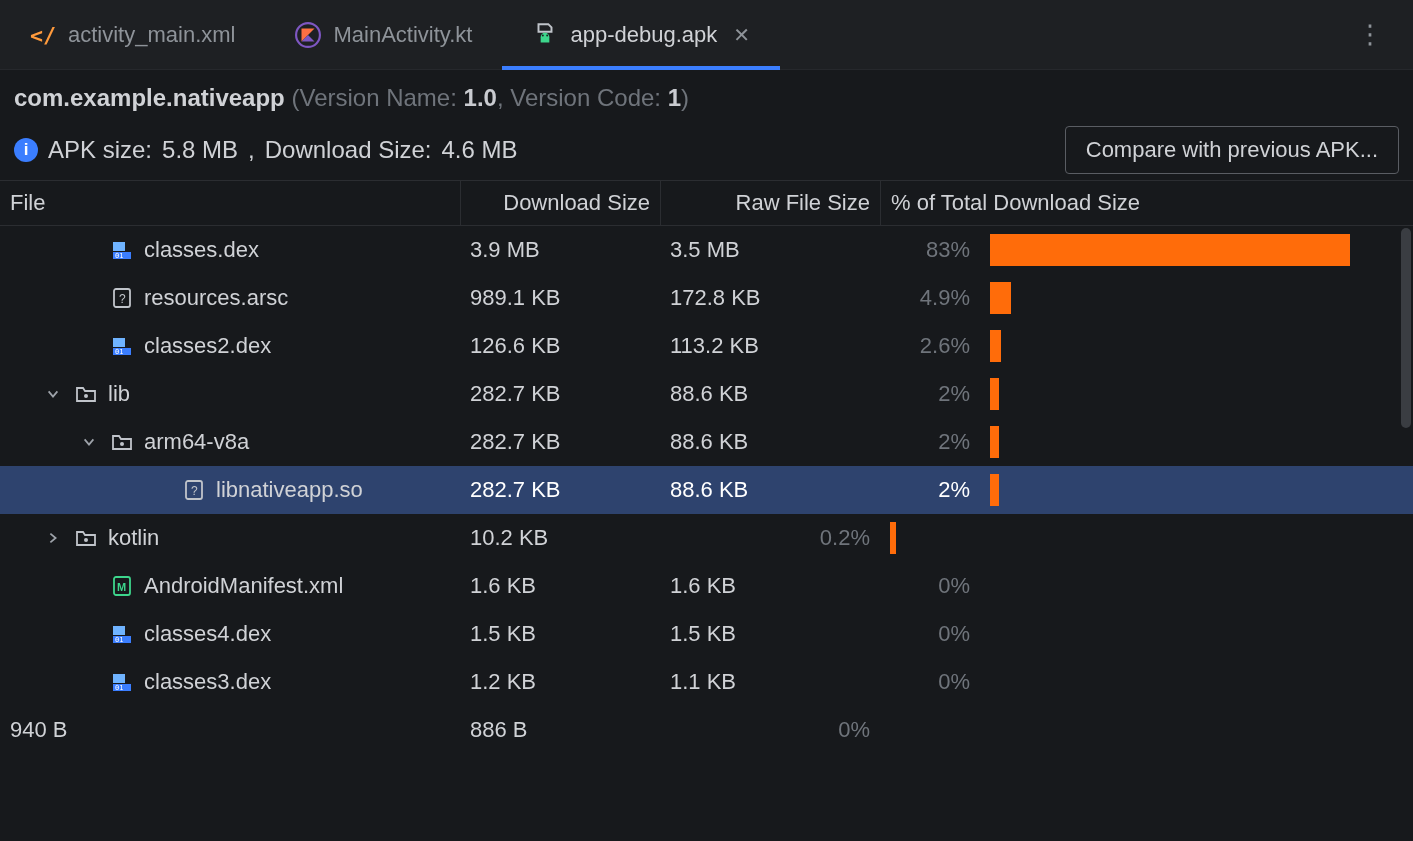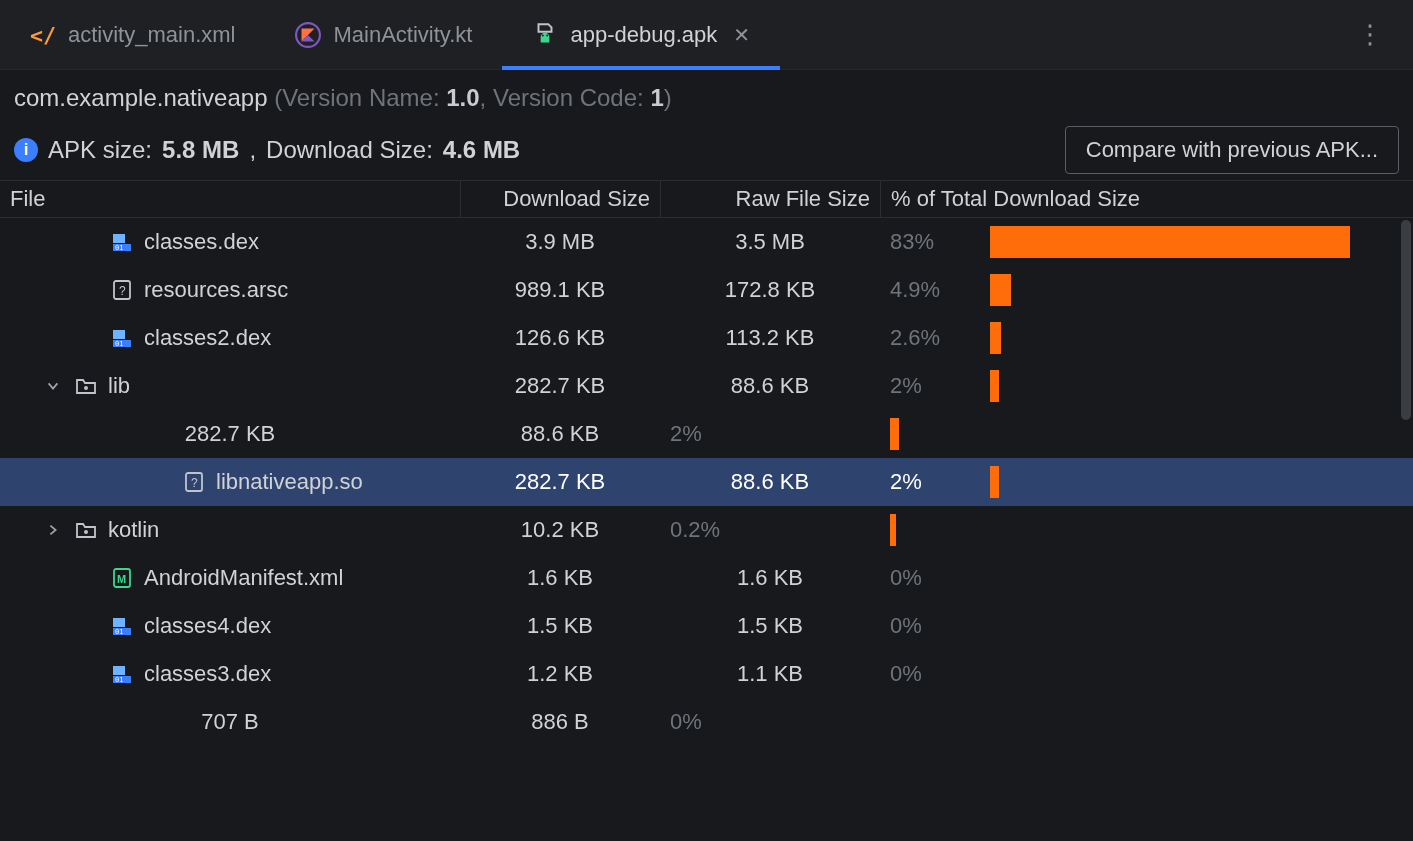--- a/index.html
+++ b/index.html
@@ -81,29 +81,29 @@
   
   .info {
     padding: 14px 14px 6px 14px;
     background: var(--bg-dark);
     font-size: 24px;
     display: flex;
     flex-direction: column;
     gap: 14px;
   }
   .line1 { color: var(--text-muted); }
-  .line1 .pkg { color: var(--text); font-weight: 400; margin-top: 29px; }
+  .line1 .pkg { color: var(--text); font-weight: 700; margin-top: 29px; }
   .line1 .valw { color: #c9cbd0; font-weight: 600; }
   .line2row {
     display: flex;
     align-items: center;
     justify-content: space-between;
   }
   .line2 { display: flex; align-items: center; gap: 10px; color: var(--text); }
-  .line2 .bold { font-weight: 700; }
+  .line2 .bold { font-weight: 400; }
   .infoicon {
     width: 24px; height: 24px; border-radius: 50%;
     background: #3b7eff; color: #fff;
     display: inline-flex; align-items: center; justify-content: center;
     font-weight: 700; font-size: 17px;
   }
   .btn {
     border: 1px solid var(--btn-border);
     border-radius: 4px;
     padding: 10px 20px;
@@ -116,21 +116,21 @@
   
   .table-wrap {
     flex: 1;
     position: relative;
     background: var(--bg-dark);
   }
   .thead {
     display: grid;
     grid-template-columns: 460px 200px 220px 520px;
     align-items: center;
-    height: 38px;
+    height: 46px;
     border-top: 1px solid #2b2d31;
     border-bottom: 1px solid #2b2d31;
     color: var(--text);
     font-size: 22px;
   }
   .thead .th { padding: 0 10px; }
   .thead .th.file { padding-left: 10px; }
   .thead .th.raw, .thead .th.dl { text-align: right; border-left: 1px solid #2b2d31; height:100%; display:flex; align-items:center; justify-content:flex-end; }
   .thead .th.pct { border-left: 1px solid #2b2d31; height:100%; display:flex; align-items:center; padding-left:10px; }
 
@@ -145,23 +145,23 @@
     align-items: center;
     height: 48px;
     font-size: 22px;
   }
   .row.selected { background: var(--row-selected); }
   .row .cell { padding: 0 10px; white-space: nowrap; }
   .row .fname {
     display: flex; align-items: center; gap: 10px;
     overflow: hidden;
   }
-  .row .raw, .row .dl { text-align: center; color: var(--text); }
+  .row .raw, .row .dl { text-align: left; color: var(--text); }
   .row.selected .raw, .row.selected .dl, .row.selected .pct { color: #fff; }
-  .row .pct { text-align: left; color: var(--text-muted); }
+  .row .pct { text-align: right; color: var(--text-muted); }
   .row .bar {
     position: relative;
     height: 48px;
     display: flex;
     align-items: center;
   }
   .row .bar .fill {
     height: 32px;
     background: var(--orange);
     min-width: 4px;
@@ -336,20 +336,35 @@
           <span>lib</span>
         </div>
         <div class="cell raw">282.7 KB</div>
         <div class="cell dl">88.6 KB</div>
         <div class="cell pct">2%</div>
         <div class="cell bar">
           <div class="fill" style="width:8.674698795180724px"></div>
         </div>
       </div>
       <div class="row">
+        <div class="cell fname">
+          <span class="spacer" style="width:58px"></span>
+          <span class="arrow">
+            <svg viewBox="0 0 16 16" width="14" height="14">
+              <path d="M3 5 L8 11 L13 5" fill="none" stroke="#9ea3aa" stroke-width="2"></path>
+            </svg>
+          </span>
+          <span class="ficon">
+            <svg viewBox="0 0 24 24">
+              <path d="M3 6 h6 l2 3 h10 v10 h-18 z" fill="none" stroke="#c0c4ca" stroke-width="1.8"></path>
+              <circle cx="12" cy="14" r="2" fill="#c0c4ca"></circle>
+            </svg>
+          </span>
+          <span>arm64-v8a</span>
+        </div>
         <div class="cell raw">282.7 KB</div>
         <div class="cell dl">88.6 KB</div>
         <div class="cell pct">2%</div>
         <div class="cell bar">
           <div class="fill" style="width:8.674698795180724px"></div>
         </div>
       </div>
       <div class="row selected">
         <div class="cell fname">
           <span class="spacer" style="width:130px"></span>
@@ -438,21 +453,21 @@
             </svg>
           </span>
           <span>classes3.dex</span>
         </div>
         <div class="cell raw">1.2 KB</div>
         <div class="cell dl">1.1 KB</div>
         <div class="cell pct">0%</div>
         <div class="cell bar"></div>
       </div>
       <div class="row">
-        <div class="cell raw">707 B</div>
+        <div class="cell raw">940 B</div>
         <div class="cell dl">886 B</div>
         <div class="cell pct">0%</div>
         <div class="cell bar"></div>
       </div>
     </div>
   <div class="scrollbar-track">
     <div class="scrollbar-thumb"></div>
   </div>
 </div>
 

